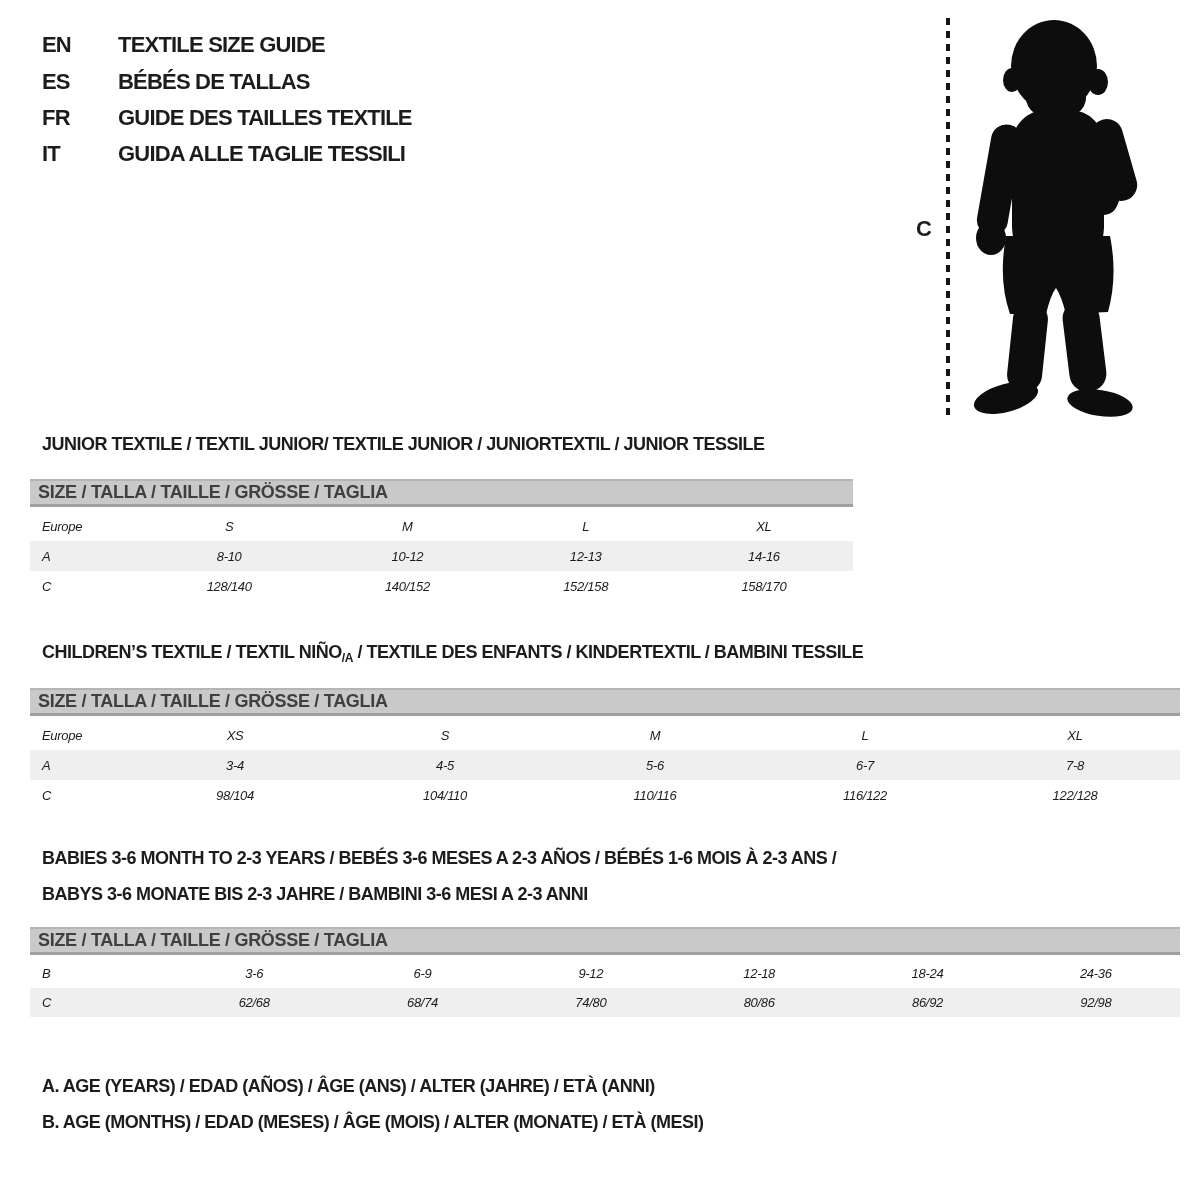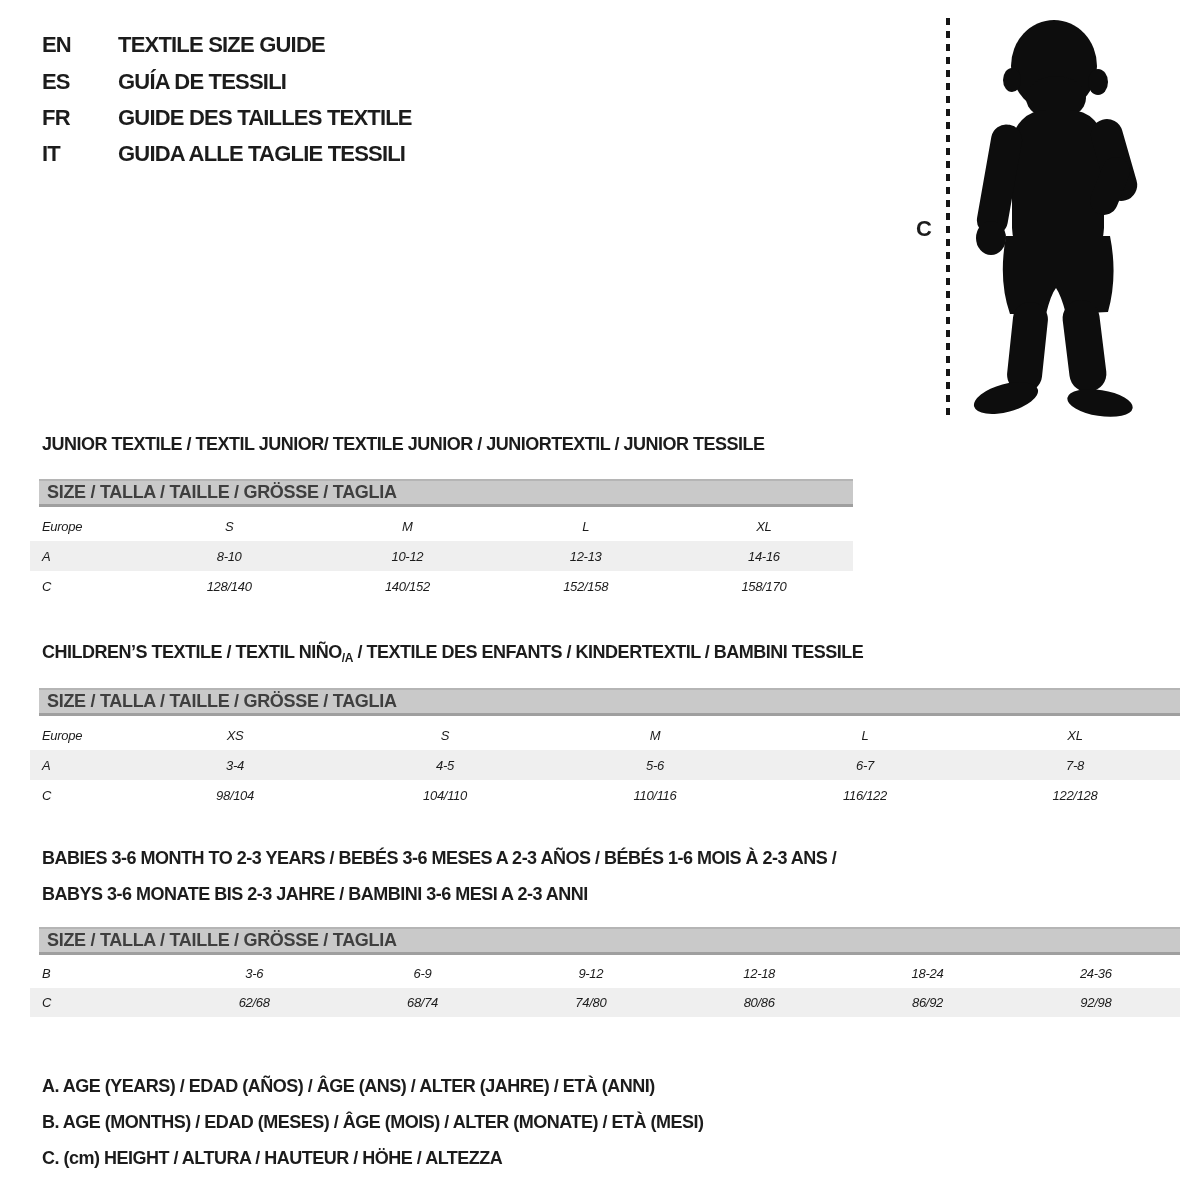--- a/index.html
+++ b/index.html
@@ -37,21 +37,21 @@
   .hd .sub{font-size:12px;vertical-align:-4px;letter-spacing:-0.3px;}
 
   
   .tbl{background:#ffffff;}
   .size-bar{
     background:var(--size-bar-bg);
     border-top:2px solid var(--size-bar-top);
     border-bottom:3px solid var(--size-bar-edge);
     height:23px;line-height:23px;padding-left:8px;margin-bottom:4px;
     font-size:18px;font-weight:bold;letter-spacing:-0.3px;color:var(--size-bar-text);
-    white-space:nowrap;overflow:hidden;margin-left:9px;
+    white-space:nowrap;overflow:hidden;
   }
   .trow{display:grid;align-items:center;height:30px;font-size:13px;letter-spacing:-0.3px;font-style:italic;}
   .t3 .trow{height:29px;}
   .trow.shade{background:var(--alt-row-bg);}
   .c4{grid-template-columns:110px repeat(4,1fr);}
   .c5{grid-template-columns:100px repeat(5,1fr);}
   .c6{grid-template-columns:140px repeat(6,1fr);}
   .cl{padding-left:12px;}
   .cd{text-align:center;}
 
@@ -60,21 +60,21 @@
 </head>
 <body>
 
 <div class="abs" style="left:42px;top:27px;">
   <div class="lang-row">
     <span class="lang-code">EN</span>
     <span class="lang-title">TEXTILE SIZE GUIDE</span>
   </div>
   <div class="lang-row">
     <span class="lang-code">ES</span>
-    <span class="lang-title">GUÍA DE TESSILI</span>
+    <span class="lang-title">BÉBÉS DE TALLAS</span>
   </div>
   <div class="lang-row">
     <span class="lang-code">FR</span>
     <span class="lang-title">GUIDE DES TAILLES TEXTILE</span>
   </div>
   <div class="lang-row">
     <span class="lang-code">IT</span>
     <span class="lang-title">GUIDA ALLE TAGLIE TESSILI</span>
   </div>
 </div>
@@ -188,14 +188,13 @@
     <div class="cd">74/80</div>
     <div class="cd">80/86</div>
     <div class="cd">86/92</div>
     <div class="cd">92/98</div>
   </div>
 </div>
 
 <div class="abs" style="left:42px;top:1068px;">
   <div class="note hd">A. AGE (YEARS) / EDAD (AÑOS) / ÂGE (ANS) / ALTER (JAHRE) / ETÀ (ANNI)</div>
   <div class="note hd">B. AGE (MONTHS) / EDAD (MESES) / ÂGE (MOIS) / ALTER (MONATE) / ETÀ (MESI)</div>
-  <div class="note hd">C. (cm) HEIGHT / ALTURA / HAUTEUR / HÖHE / ALTEZZA</div>
 </div>
 
 </body></html>

